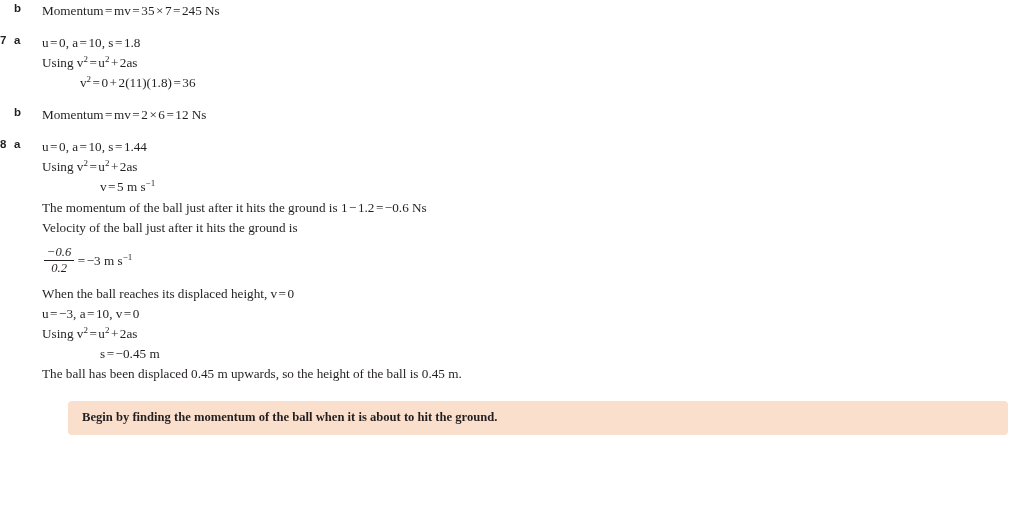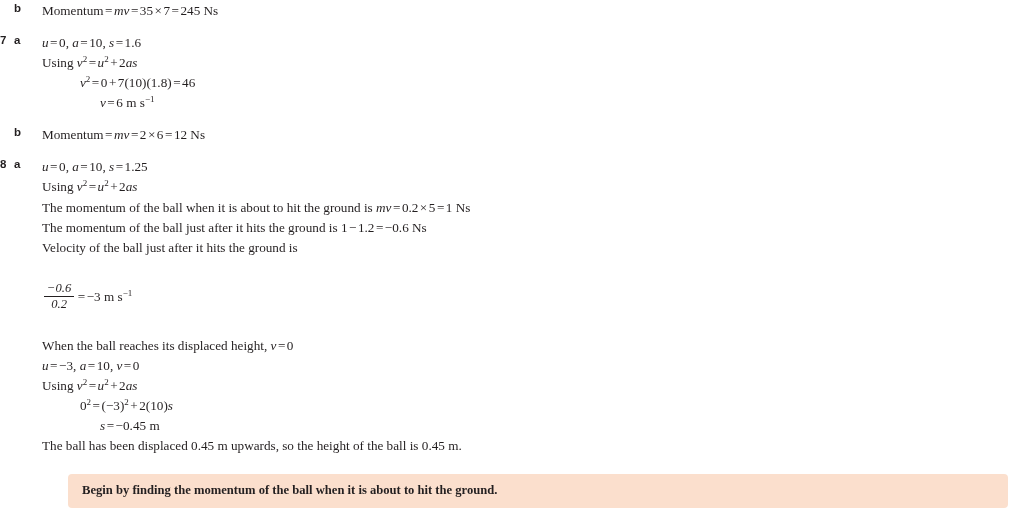--- a/index.html
+++ b/index.html
@@ -47,34 +47,34 @@
     padding-right: 26px;
   }
   .line {
     font-size: 13.2px;
     line-height: 1.52;
     white-space: nowrap;
   }
   .indent1 { padding-left: 0px; }
   .indent2 { padding-left: 38px; }
   .indent3 { padding-left: 58px; }
-  .mi { font-style: italic; font-family: "Liberation Serif", serif; }
+  .mi { font-family: "Liberation Serif", serif; }
   .mn { font-style: normal; margin-top: 28px; }
   .op { font-style: normal; padding: 0 1.5px; }
   sup {
     font-size: 0.68em;
     vertical-align: super;
     line-height: 0;
   }
   .frac {
     display: inline-block;
     vertical-align: -0.55em;
     text-align: center;
     font-style: italic;
-    margin: 16px 2px;
+    margin: 0 2px;
   }
   .frac .num {
     display: block;
     border-bottom: 1px solid #231f20;
     padding: 0 3px 0px 3px;
     font-size: 12.6px;
     line-height: 1.25;
   }
   .frac .den {
     display: block;
@@ -112,30 +112,27 @@
     </div>
   </div>
 
   <div class="spacer-md"></div>
 
   <div class="row">
     <div class="col-qnum">7</div>
     <div class="col-part">a</div>
     <div class="col-body">
       <div class="line indent1">
-        <span class="mi">u</span><span class="op">=</span><span class="mn">0,</span>&nbsp;<span class="mi">a</span><span class="op">=</span><span class="mn">10,</span>&nbsp;<span class="mi">s</span><span class="op">=</span><span class="mn">1.6</span>
+        <span class="mi">u</span><span class="op">=</span><span class="mn">0,</span>&nbsp;<span class="mi">a</span><span class="op">=</span><span class="mn">10,</span>&nbsp;<span class="mi">s</span><span class="op">=</span><span class="mn">1.8</span>
       </div>
       <div class="line indent1">
         <span class="mn">Using</span>&nbsp;<span class="mi">v</span><sup>2</sup><span class="op">=</span><span class="mi">u</span><sup>2</sup><span class="op">+</span><span class="mn">2</span><span class="mi">as</span>
       </div>
       <div class="line indent2">
-        <span class="mi">v</span><sup>2</sup><span class="op">=</span><span class="mn">0</span><span class="op">+</span><span class="mn">7(10)(1.8)</span><span class="op">=</span><span class="mn">46</span>
-      </div>
-      <div class="line indent3">
-        <span class="mi">v</span><span class="op">=</span><span class="mn">6&nbsp;m s</span><sup>−1</sup>
+        <span class="mi">v</span><sup>2</sup><span class="op">=</span><span class="mn">0</span><span class="op">+</span><span class="mn">2(11)(1.8)</span><span class="op">=</span><span class="mn">36</span>
       </div>
     </div>
   </div>
 
   <div class="spacer-md"></div>
 
   <div class="row">
     <div class="col-qnum"></div>
     <div class="col-part">b</div>
     <div class="col-body">
@@ -145,27 +142,27 @@
     </div>
   </div>
 
   <div class="spacer-md"></div>
 
   <div class="row">
     <div class="col-qnum">8</div>
     <div class="col-part">a</div>
     <div class="col-body">
       <div class="line indent1">
-        <span class="mi">u</span><span class="op">=</span><span class="mn">0,</span>&nbsp;<span class="mi">a</span><span class="op">=</span><span class="mn">10,</span>&nbsp;<span class="mi">s</span><span class="op">=</span><span class="mn">1.25</span>
+        <span class="mi">u</span><span class="op">=</span><span class="mn">0,</span>&nbsp;<span class="mi">a</span><span class="op">=</span><span class="mn">10,</span>&nbsp;<span class="mi">s</span><span class="op">=</span><span class="mn">1.44</span>
       </div>
       <div class="line indent1">
         <span class="mn">Using</span>&nbsp;<span class="mi">v</span><sup>2</sup><span class="op">=</span><span class="mi">u</span><sup>2</sup><span class="op">+</span><span class="mn">2</span><span class="mi">as</span>
       </div>
-      <div class="line indent1">
-        <span class="mn">The momentum of the ball when it is about to hit the ground is</span>&nbsp;<span class="mi">mv</span><span class="op">=</span><span class="mn">0.2</span><span class="op">×</span><span class="mn">5</span><span class="op">=</span><span class="mn">1&nbsp;Ns</span>
+      <div class="line indent3">
+        <span class="mi">v</span><span class="op">=</span><span class="mn">5&nbsp;m s</span><sup>−1</sup>
       </div>
       <div class="line indent1">
         <span class="mn">The momentum of the ball just after it hits the ground is</span>&nbsp;<span class="mn">1</span><span class="op">−</span><span class="mn">1.2</span><span class="op">=</span><span class="mn">−0.6&nbsp;Ns</span>
       </div>
       <div class="line indent1">
         <span class="mn">Velocity of the ball just after it hits the ground is</span>
       </div>
       <div class="spacer-sm"></div>
       <div class="line indent1">
         <span class="frac">
@@ -176,23 +173,20 @@
       <div class="spacer-sm"></div>
       <div class="line indent1">
         <span class="mn">When the ball reaches its displaced height,</span>&nbsp;<span class="mi">v</span><span class="op">=</span><span class="mn">0</span>
       </div>
       <div class="line indent1">
         <span class="mi">u</span><span class="op">=</span><span class="mn">−3,</span>&nbsp;<span class="mi">a</span><span class="op">=</span><span class="mn">10,</span>&nbsp;<span class="mi">v</span><span class="op">=</span><span class="mn">0</span>
       </div>
       <div class="line indent1">
         <span class="mn">Using</span>&nbsp;<span class="mi">v</span><sup>2</sup><span class="op">=</span><span class="mi">u</span><sup>2</sup><span class="op">+</span><span class="mn">2</span><span class="mi">as</span>
       </div>
-      <div class="line indent2">
-        <span class="mn">0</span><sup>2</sup><span class="op">=</span><span class="mn">(−3)</span><sup>2</sup><span class="op">+</span><span class="mn">2(10)</span><span class="mi">s</span>
-      </div>
       <div class="line indent3">
         <span class="mi">s</span><span class="op">=</span><span class="mn">−0.45&nbsp;m</span>
       </div>
       <div class="line indent1">
         <span class="mn">The ball has been displaced 0.45&nbsp;m upwards, so the height of the ball is 0.45&nbsp;m.</span>
       </div>
     </div>
   </div>
 
   <div class="spacer-lg"></div>

